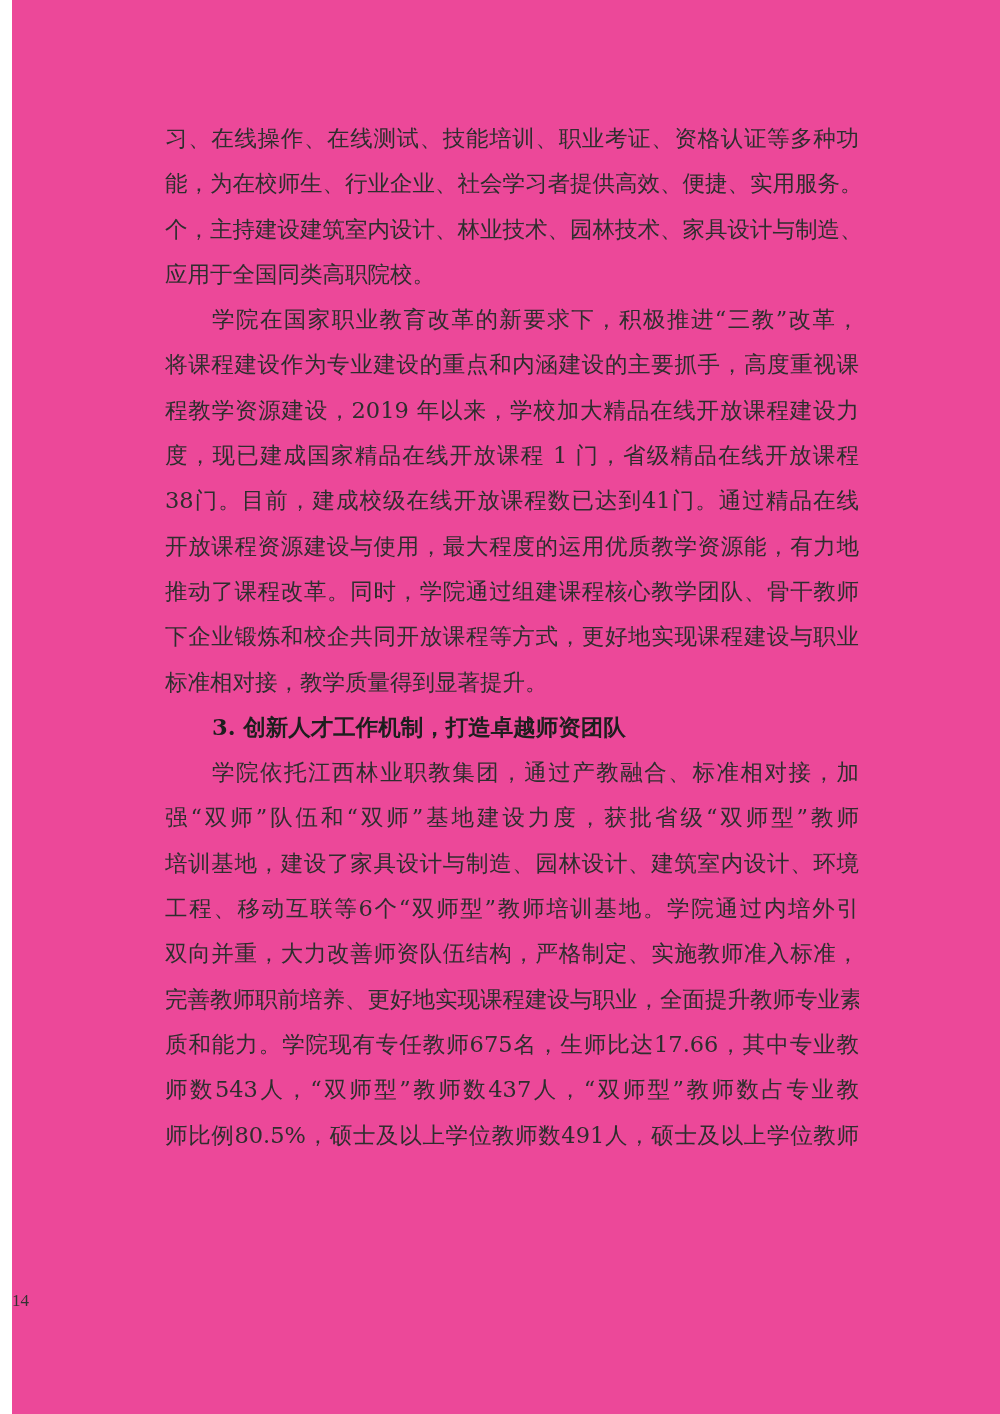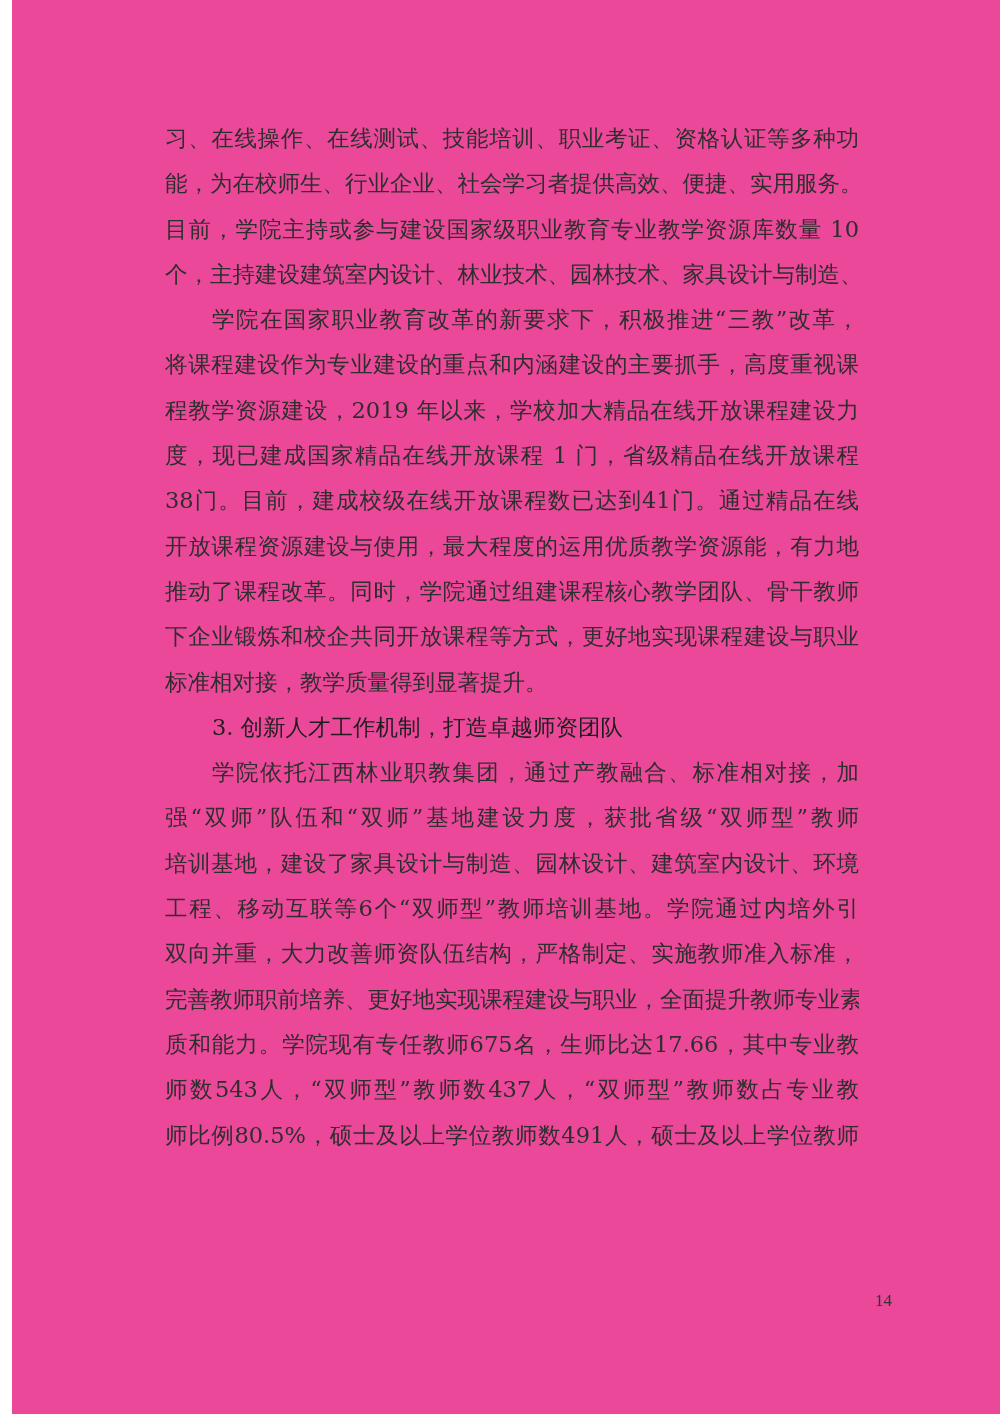--- a/index.html
+++ b/index.html
@@ -38,45 +38,45 @@
     overflow: hidden;
   }
   .line.last {
     text-align-last: left;
   }
   .line.indent {
     padding-left: 47px;
   }
   .line.heading {
     padding-left: 47px;
-    font-weight: normal;
+    font-weight: bold;
     color: #1e1e1e;
     text-align-last: left;
   }
   .page-number {
     position: absolute;
     left: 0;
     width: 880px;
     top: 1291px;
-    text-align: right;
+    text-align: left;
     font-family: "Liberation Serif", serif;
     font-size: 17px;
     color: #333;
   }
 </style>
 </head>
 <body>
 
 <div class="page">
   <div class="body-text">
 
     <div class="line">习、在线操作、在线测试、技能培训、职业考证、资格认证等多种功</div>
     <div class="line">能，为在校师生、行业企业、社会学习者提供高效、便捷、实用服务。</div>
-    <div class="line">目前，学院主持或参与建设国家级职业教育专业教学资源库数量 10</div>
     <div class="line">个，主持建设建筑室内设计、林业技术、园林技术、家具设计与制造、</div>
+    <div class="line last">应用于全国同类高职院校。</div>
 
     <div class="line indent">学院在国家职业教育改革的新要求下，积极推进“三教”改革，</div>
     <div class="line">将课程建设作为专业建设的重点和内涵建设的主要抓手，高度重视课</div>
     <div class="line">程教学资源建设，2019 年以来，学校加大精品在线开放课程建设力</div>
     <div class="line">度，现已建成国家精品在线开放课程 1 门，省级精品在线开放课程</div>
     <div class="line">38门。目前，建成校级在线开放课程数已达到41门。通过精品在线</div>
     <div class="line">开放课程资源建设与使用，最大程度的运用优质教学资源能，有力地</div>
     <div class="line">推动了课程改革。同时，学院通过组建课程核心教学团队、骨干教师</div>
     <div class="line">下企业锻炼和校企共同开放课程等方式，更好地实现课程建设与职业</div>
     <div class="line last">标准相对接，教学质量得到显著提升。</div>

